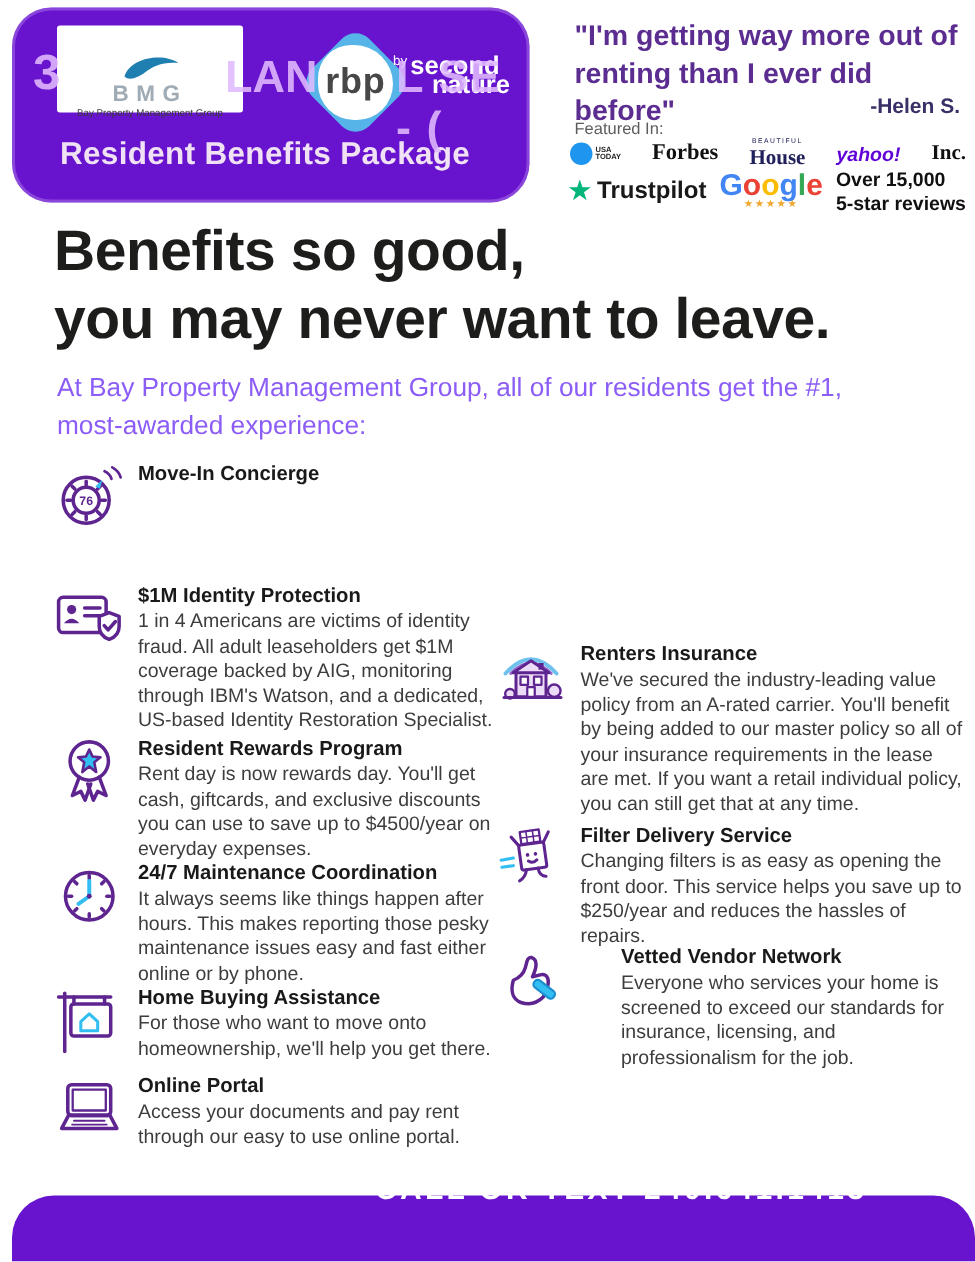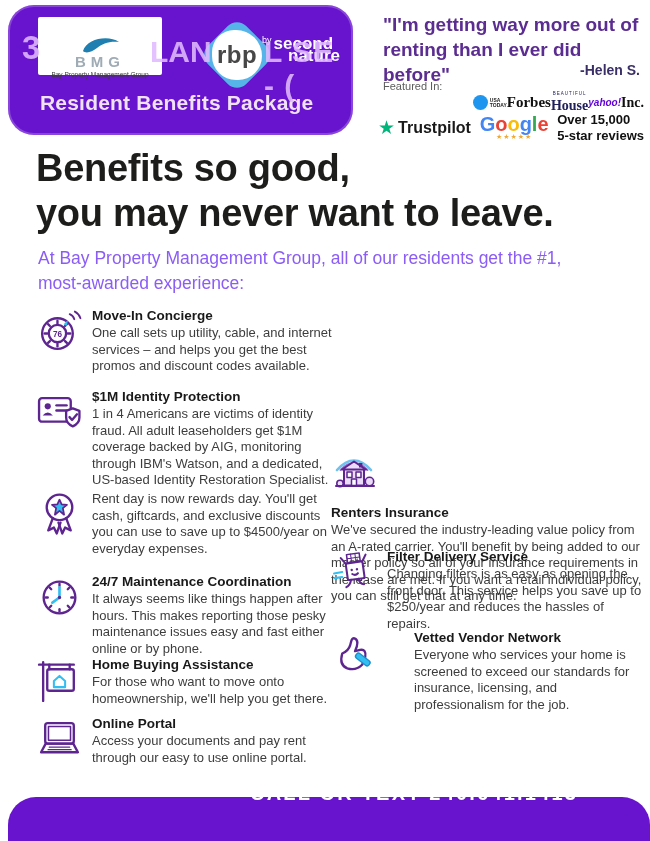--- a/index.html
+++ b/index.html
@@ -35,29 +35,29 @@
   .pkg-title { position:absolute; left:32px; top:86px; font-size:21px; font-weight:bold; color:#f0e1f5;
                letter-spacing:.2px; z-index:2; }
 
   
   .quote { position:absolute; left:383px; top:12px; width:260px; font-size:19px; font-weight:bold;
            color:#5C2D91; line-height:25px; }
   .attrib { position:absolute; left:383px; top:62px; width:257px; text-align:right; font-size:14px;
             font-weight:bold; color:#3a2f66; }
   .featured-label { position:absolute; left:383px; top:80px; font-size:11px; color:#5c5c5c; }
   .logo-row { position:absolute; left:380px; top:91px; width:264px; display:flex; align-items:center;
-              justify-content:flex-end; }
+              justify-content:space-between; }
   .usatoday { display:flex; align-items:center; gap:2px; }
   .usatoday-dot { width:15px; height:15px; border-radius:50%; background:#1e96ef; }
   .usatoday-txt { font-size:5px; font-weight:bold; color:#222; line-height:5px; }
   .forbes { font-family:"Liberation Serif", serif; font-weight:bold; font-size:15px; color:#111; }
   .house { position:relative; text-align:center; }
   .house-small { display:block; font-size:4.5px; letter-spacing:1px; color:#20205a; }
   .house-main { font-family:"Liberation Serif", serif; font-weight:bold; font-size:14px; color:#20205a; margin-top:-2px; }
-  .yahoo { font-size:10px; font-weight:bold; font-style:italic; color:#5f01d6; }
+  .yahoo { font-size:13px; font-weight:bold; font-style:italic; color:#5f01d6; }
   .inc { font-family:"Liberation Serif", serif; font-weight:bold; font-size:14px; color:#111; }
 
   .review-row { position:absolute; left:378px; top:112px; width:266px; display:flex; align-items:center;
                 justify-content:space-between; }
   .trustpilot { display:flex; align-items:center; gap:3px; }
   .tp-star { color:#00B67A; font-size:19px; line-height:19px; }
   .tp-name { font-size:16px; font-weight:600; color:#191919; }
   .google { text-align:center; }
   .google-word { font-size:20px; font-weight:bold; line-height:18px; }
   .g0,.g3 { color:#4285F4; } .g1,.g5 { color:#EA4335; } .g2 { color:#FBBC05; } .g4 { color:#34A853; }
@@ -75,21 +75,21 @@
   .item .icon { flex:0 0 47px; width:47px; }
   .item .txt { flex:1; }
   .item h3 { font-size:13.5px; font-weight:bold; color:#191919; margin-bottom:2px; }
   .item p { font-size:13px; line-height:16.5px; color:#3d3d3d; }
   .l0 { left:36px; top:308px; width:300px; }
   .l1 { left:36px; top:389px; width:300px; }
   .l2 { left:36px; top:491px; width:302px; }
   .l3 { left:36px; top:574px; width:302px; }
   .l4 { left:36px; top:657px; width:302px; }
   .l5 { left:36px; top:716px; width:302px; }
-  .r0 { left:331px; top:449px; width:312px;flex-direction:column; }
+  .r0 { left:331px; top:428px; width:312px; }
   .r1 { left:331px; top:549px; width:312px; }
   .r2 { left:331px; top:630px; width:312px;gap:36px; }
   .more { left:331px; top:700px; width:312px; align-items:center; }
   .more .more-label { font-size:15px; font-weight:bold; color:#191919; }
 
   svg.bicon { display:block; }
 
   
   .footer-bar { position:absolute; left:8px; right:0; bottom:0; height:44px; background:#6814CE;
                 border-radius:28px 28px 0 0; z-index:2; }
@@ -189,21 +189,20 @@
         <line x1="30.2" y1="34.2" x2="28.4" y2="32.4"></line>
           <line x1="11.8" y1="34.2" x2="13.6" y2="32.4"></line>
         <text x="21" y="28" font-size="8" font-weight="bold" fill="#5E2590" stroke="none" text-anchor="middle">76</text>
         <path d="M27 16 L31.5 11.5 L30 17.5 Z" fill="#33BEF2" stroke="none"></path>
         <path d="M33 6 q3.5 1.5 4.5 5" stroke-width="1.8"></path>
           <path d="M38 3.5 q4 2 5.5 6.5" stroke-width="1.8"></path>
       </svg>
     </div>
     <div class="txt">
       <h3>Move-In Concierge</h3>
-      <p>One call sets up utility, cable, and internet services – and helps you get the best promos and discount codes available.</p>
     </div>
   </div>
 
   <div class="item l1">
     <div class="icon">
       <svg class="bicon" width="47" height="47" viewBox="0 0 46 46" fill="none" stroke="#5E2590" stroke-width="2.3" stroke-linecap="round" stroke-linejoin="round">
         <rect x="3" y="9" width="31" height="23" rx="3"></rect>
         <circle cx="11.5" cy="17" r="3" fill="#5E2590" stroke="none"></circle>
         <path d="M6.5 26 q5 -6 10 0" fill="#5E2590" stroke="none"></path>
         <line x1="20" y1="16" x2="30" y2="16"></line>
@@ -221,20 +220,21 @@
   <div class="item l2">
     <div class="icon">
       <svg class="bicon" width="47" height="47" viewBox="0 0 46 46" fill="none" stroke="#5E2590" stroke-width="2.3" stroke-linecap="round" stroke-linejoin="round">
         <circle cx="23" cy="16" r="12.5"></circle>
         <polygon points="23,8.5 25.1,13 30.3,13.6 26.3,16.8 27.5,23.2 23,19.5 18.5,23.2 19.7,16.8 15.7,13.6 20.9,13" fill="#33BEF2" stroke-width="1.7"></polygon>
         <path d="M16.5 26.5 L12 38.5 L17.5 35.8 L20.3 41.5 L24 31"></path>
         <path d="M29.5 26.5 L34 38.5 L28.5 35.8 L25.7 41.5 L22 31"></path>
       </svg>
     </div>
     <div class="txt">
+      <h3>Resident Rewards Program</h3>
       <p>Rent day is now rewards day. You'll get cash, giftcards, and exclusive discounts you can use to save up to $4500/year on everyday expenses.</p>
     </div>
   </div>
 
   <div class="item l3">
     <div class="icon">
       <svg class="bicon" width="47" height="47" viewBox="0 0 46 46" fill="none" stroke="#5E2590" stroke-width="2.3" stroke-linecap="round" stroke-linejoin="round">
         <circle cx="23" cy="23" r="15.5"></circle>
         <line x1="23" y1="9.5" x2="23" y2="11.5"></line>
           <line x1="23" y1="34.5" x2="23" y2="36.5"></line>

